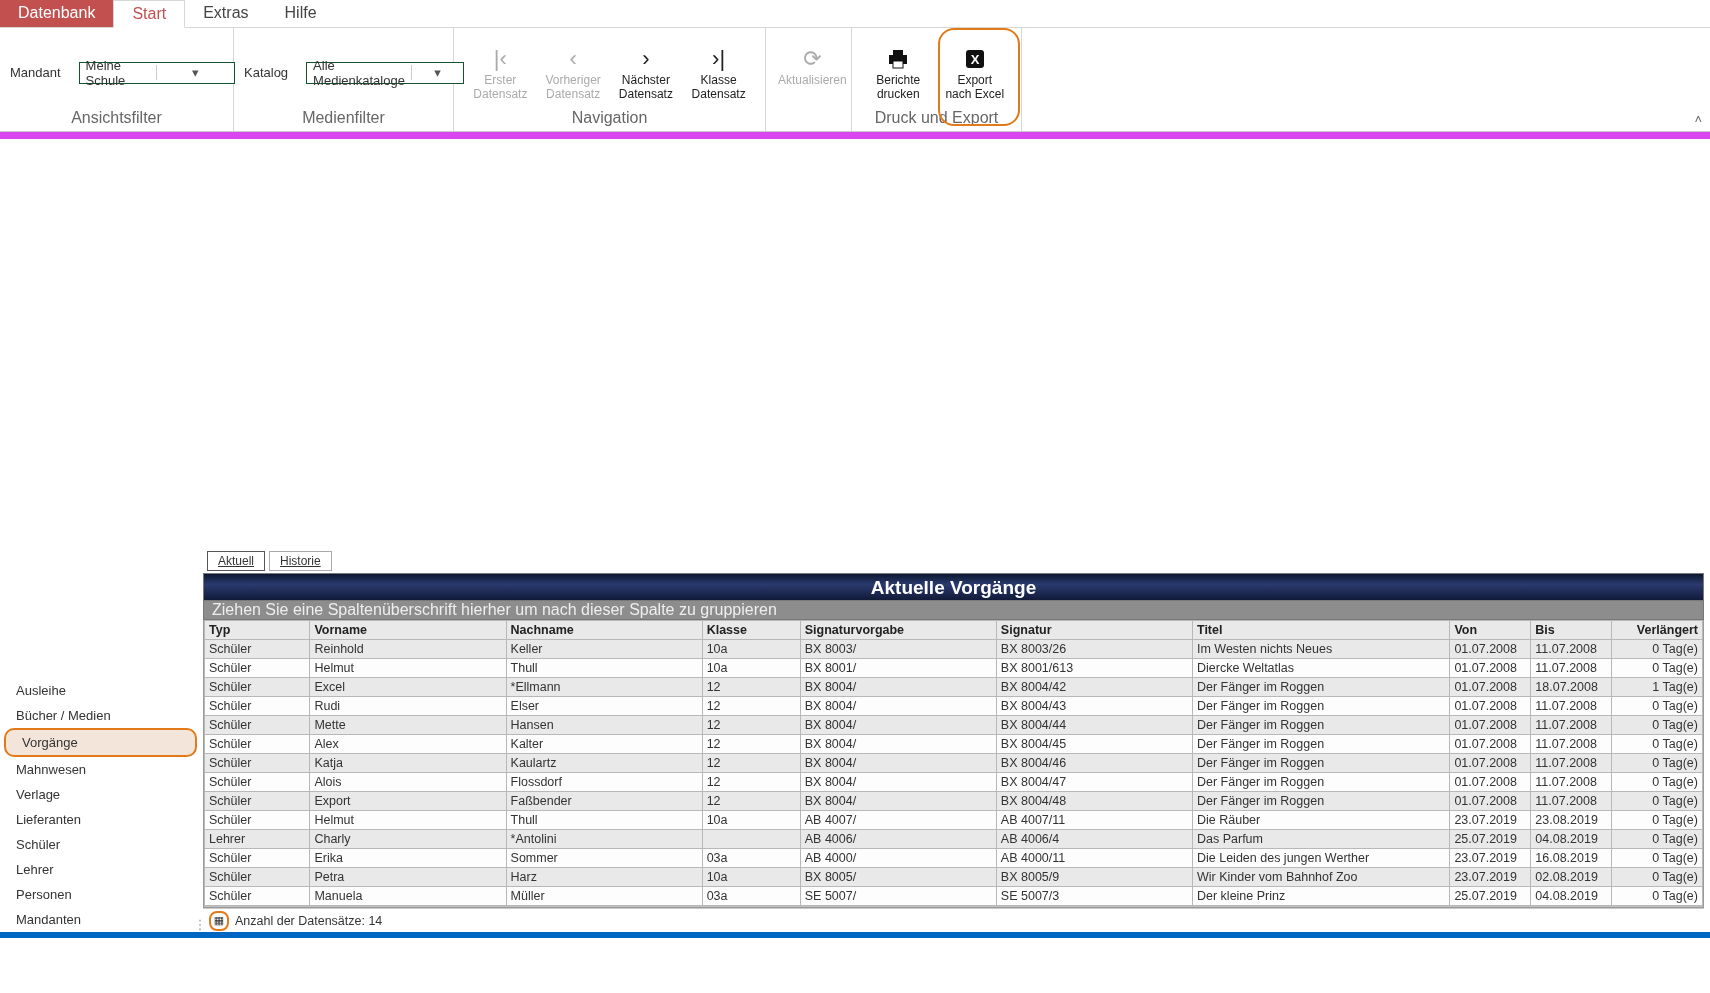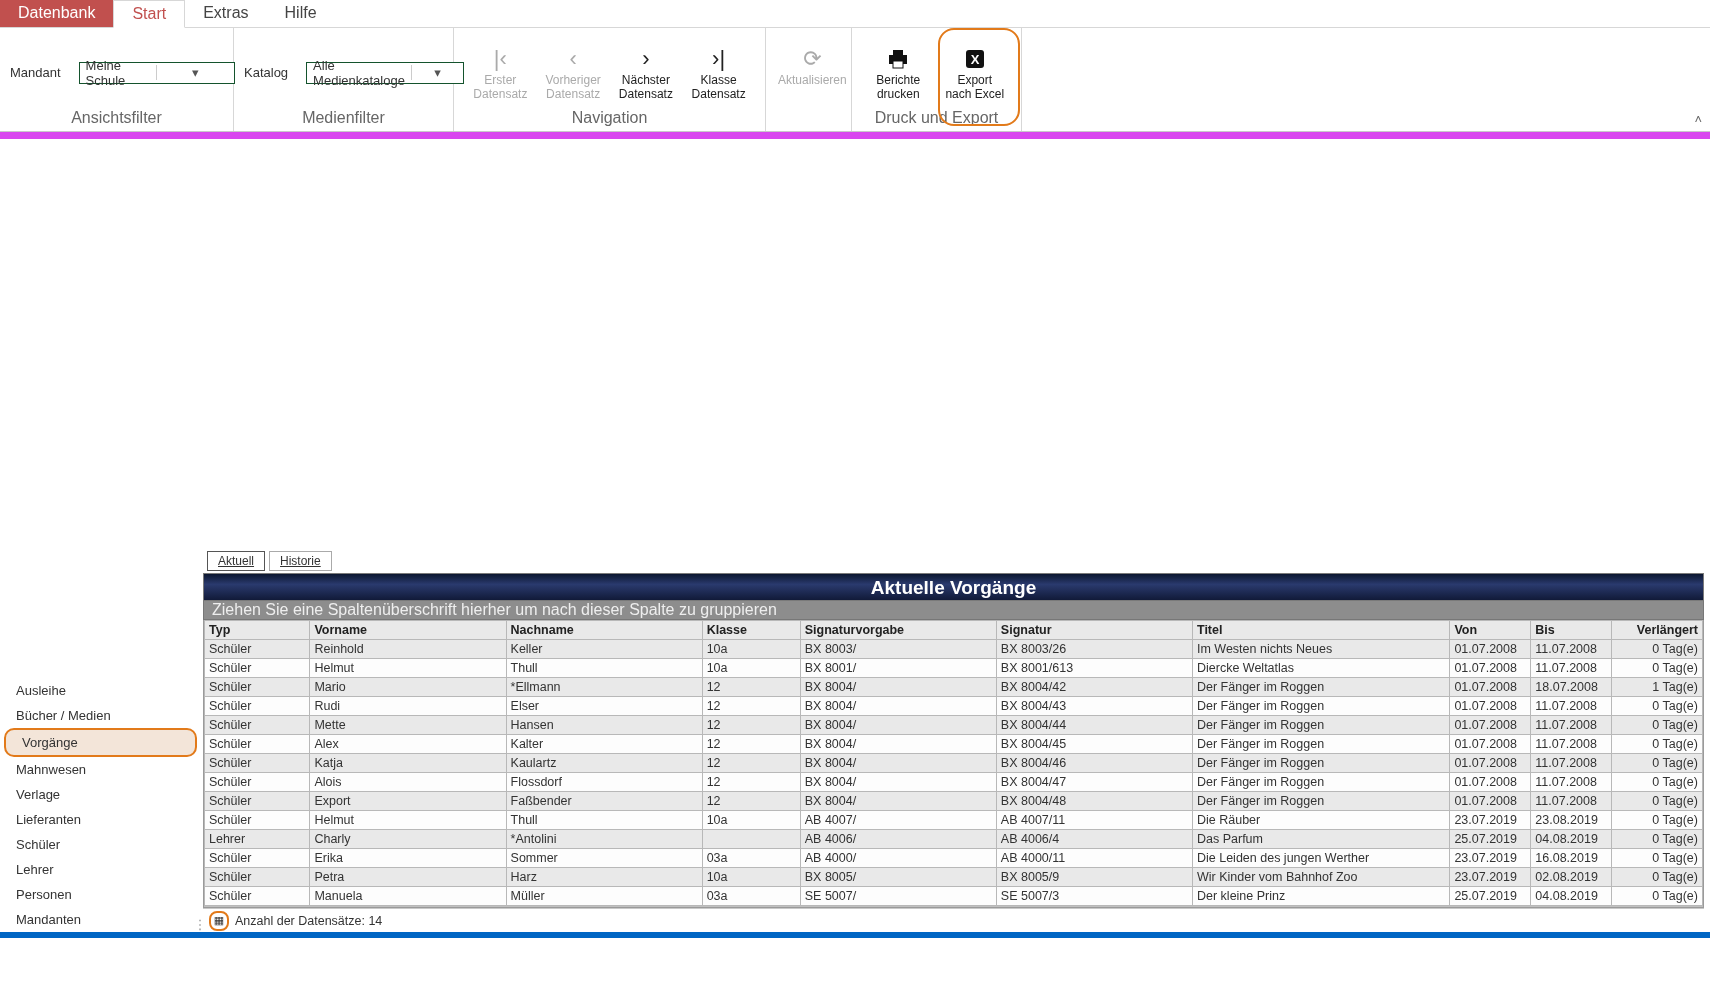--- a/index.html
+++ b/index.html
@@ -347,21 +347,21 @@
               <td>10a</td>
               <td>BX 8001/</td>
               <td>BX 8001/613</td>
               <td>Diercke Weltatlas</td>
               <td>01.07.2008</td>
               <td>11.07.2008</td>
               <td class="num">0 Tag(e)</td>
             </tr>
             <tr>
               <td>Schüler</td>
-              <td>Mario</td>
+              <td>Excel</td>
               <td>*Ellmann</td>
               <td>12</td>
               <td>BX 8004/</td>
               <td>BX 8004/42</td>
               <td>Der Fänger im Roggen</td>
               <td>01.07.2008</td>
               <td>18.07.2008</td>
               <td class="num">1 Tag(e)</td>
             </tr>
             <tr>

